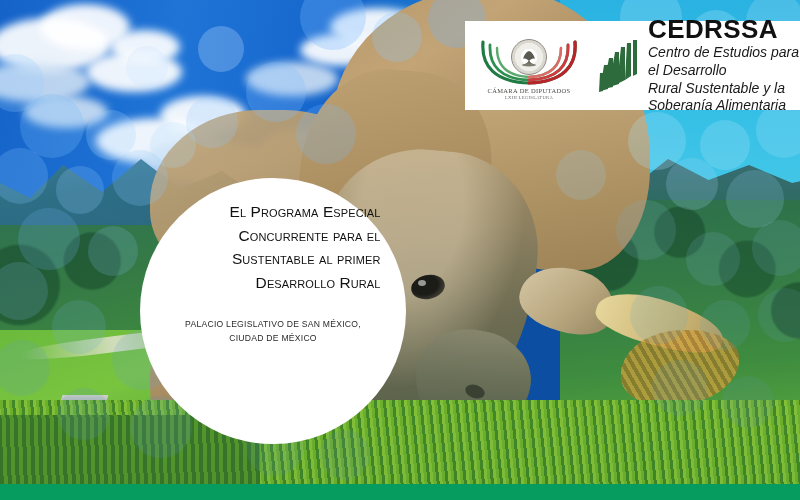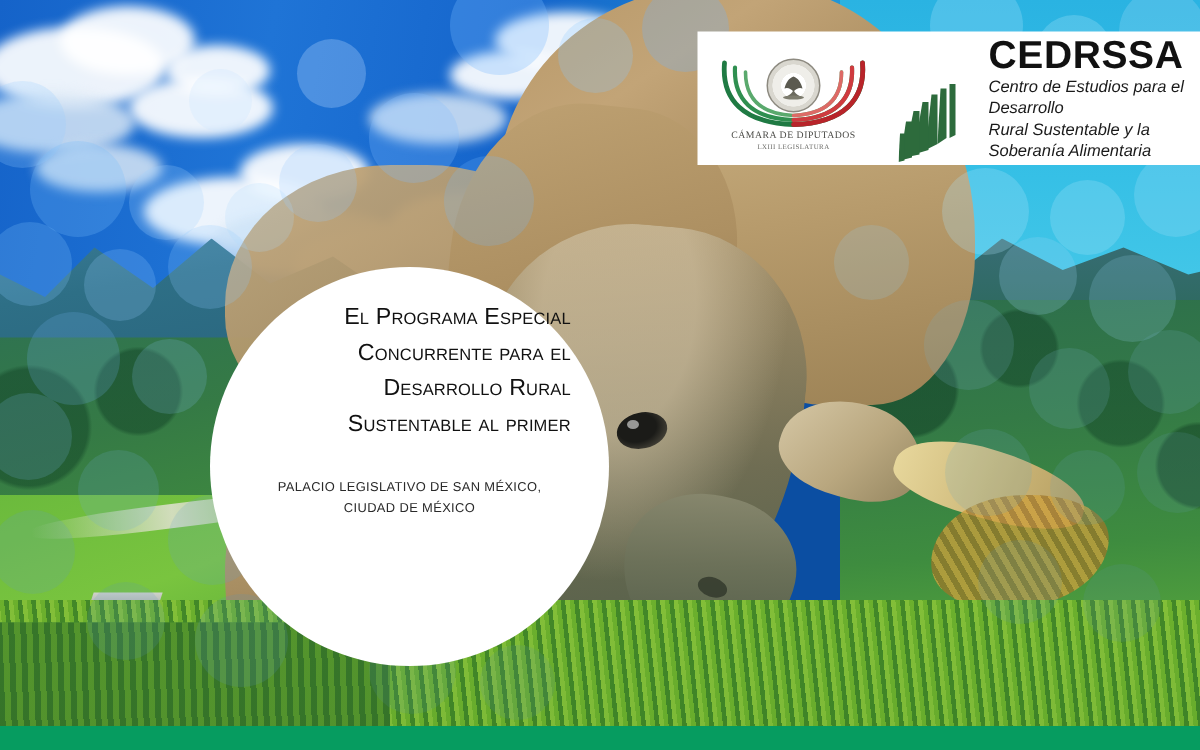--- a/index.html
+++ b/index.html
@@ -212,29 +212,29 @@
   }
   .dip-t1{
     font-size:6.5px;letter-spacing:.35px;color:#4a4a46;margin-top:1px;
     font-family:"Liberation Serif", serif;
   }
   .dip-t2{
     font-size:4.6px;letter-spacing:.3px;color:#6a6a66;margin-top:1px;
     font-family:"Liberation Serif", serif;
   }
 
-  .logo-ced{display:flex;align-items:flex-end;gap:16px;padding-left:6px;}
+  .logo-ced{display:flex;align-items:center;gap:5px;padding-left:6px;}
   .ced-mark{width:44px;height:52px;flex:none;}
   .ced-text{display:flex;flex-direction:column;justify-content:center;}
   .ced-title{
     font-size:26px;font-weight:bold;letter-spacing:.4px;color:#111;
     line-height:1;font-family:"Liberation Sans", sans-serif;
   }
   .ced-sub{
-    font-size:11px;color:#1a1a1a;line-height:1.28;margin-top:2px;
+    font-size:14px;color:#1a1a1a;line-height:1.28;margin-top:2px;
     font-style:italic;font-family:"Liberation Sans", sans-serif;
   }
 
   
   .circle{
     position:absolute;left:140px;top:178px;width:266px;height:266px;
     background:#ffffff;border-radius:50%;
     display:flex;flex-direction:column;align-items:center;
     padding-top:22px;box-sizing:border-box;
   }
@@ -401,22 +401,22 @@
           <div>Rural Sustentable y la Soberanía Alimentaria</div>
         </div>
       </div>
     </div>
   </div>
 
   <div class="circle">
     <div class="title">
       <div>El Programa Especial</div>
       <div>Concurrente para el</div>
+      <div>Sustentable al primer</div>
       <div>Desarrollo Rural</div>
-      <div>Sustentable al primer</div>
     </div>
     <div class="subtitle">
       <div>PALACIO LEGISLATIVO DE SAN MÉXICO,</div>
       <div>CIUDAD DE MÉXICO</div>
     </div>
   </div>
 
   <div class="greenbar"></div>
 
 </div>

